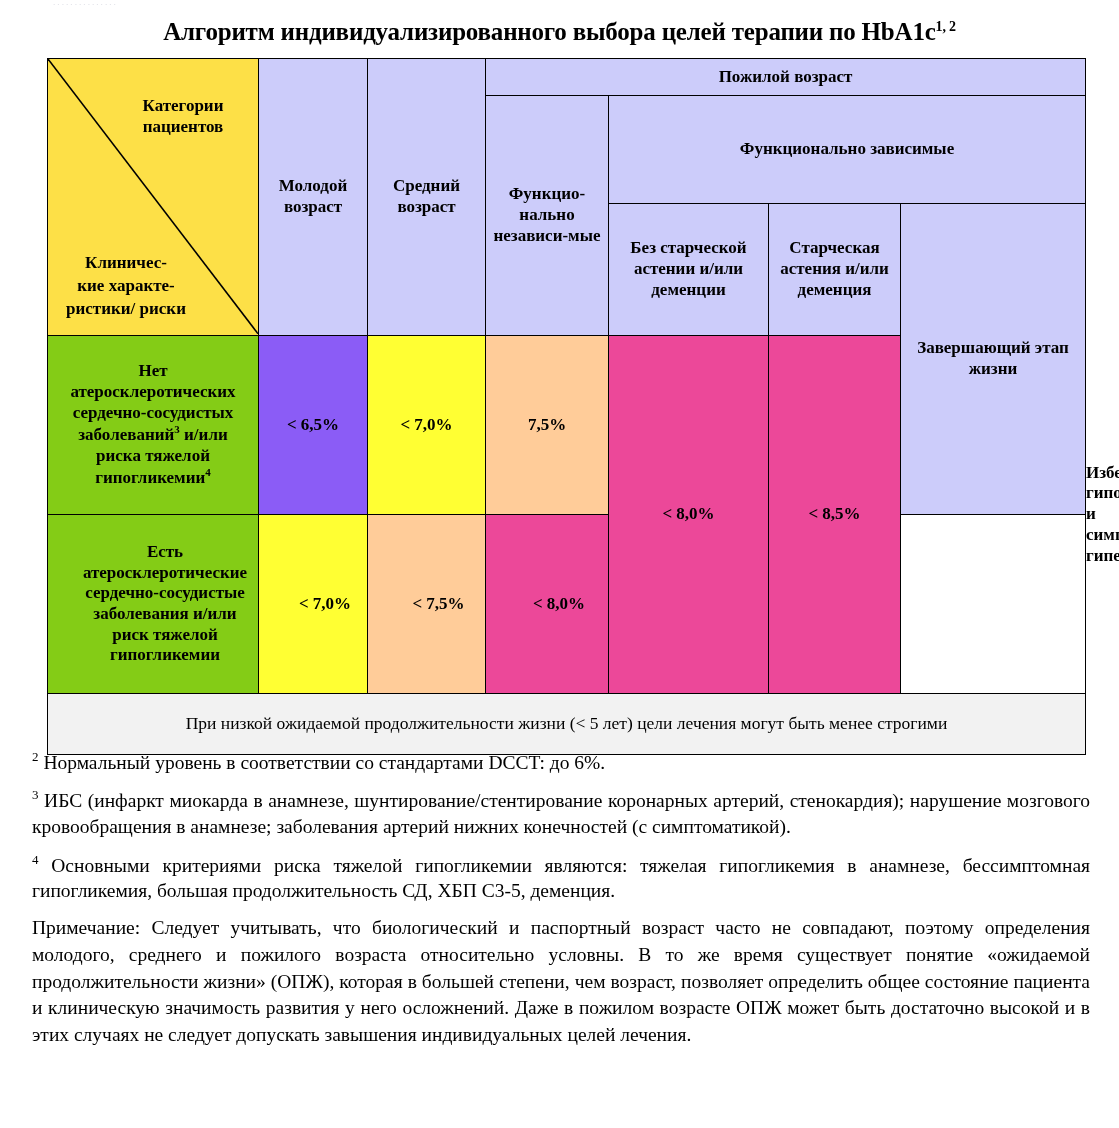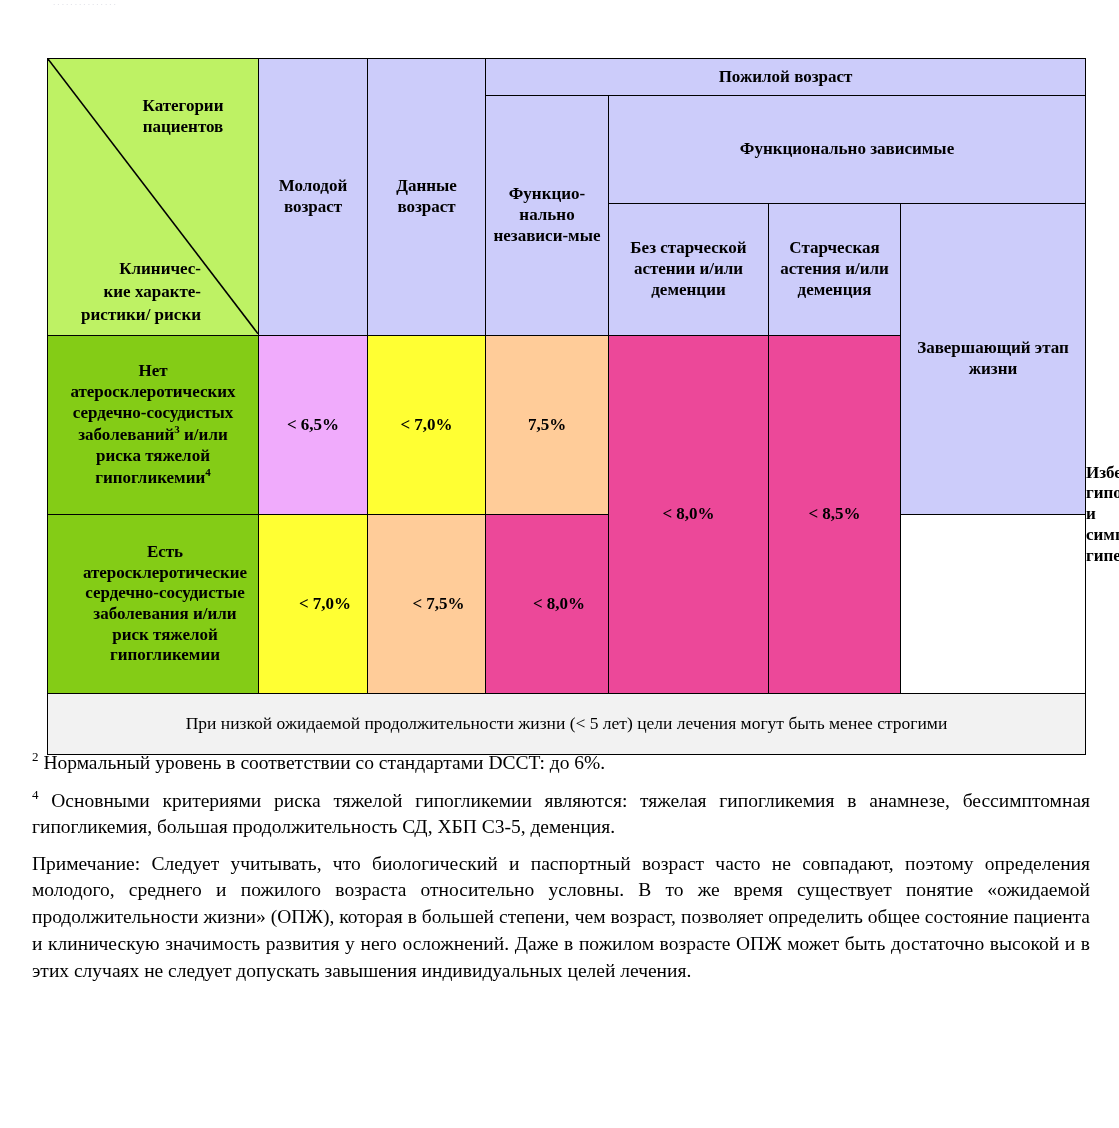--- a/index.html
+++ b/index.html
@@ -70,21 +70,21 @@
     font-size: 17px;
     font-weight: bold;
     line-height: 1.22;
   }
 
   
   .hdr {
     background: #ccccfa;
   }
   .hdr-corner {
-    background: #bef264;
+    background: #fde047;
     position: relative;
     height: 276px;
   }
   .corner-diag {
     position: absolute;
     inset: 0;
     pointer-events: none;
   }
   .corner-top {
     position: absolute;
@@ -92,23 +92,23 @@
     top: 36px;
     width: 138px;
     text-align: center;
     font-size: 17px;
     font-weight: bold;
     line-height: 1.25;
   }
   .corner-bottom {
     position: absolute;
     left: 3px;
-    bottom: 8px;
+    bottom: 14px;
     width: 150px;
-    text-align: right;
+    text-align: center;
     font-size: 17px;
     font-weight: bold;
     line-height: 1.35;
   }
 
   
   .row-label {
     background: #84cc16;
     font-size: 15.5px;
     font-weight: bold;
@@ -122,21 +122,21 @@
     font-size: 21px;
     font-weight: normal;
   }
   .val-text {
     font-size: 19px;
     font-weight: normal;
     line-height: 1.4;
     padding: 0 6px;
   }
 
-  .c-lightyellow { background: #f0abfc; }
+  .c-lightyellow { background: #8b5cf6; }
   .c-yellow      { background: #ffff33; }
   .c-lightorange { background: #ffcc99; }
   .c-medorange   { background: #ec4899; }
   .c-darkorange  { background: #ef9a4d; }
 
   .r1 td { height: 178px; }
   .r2 td { height: 178px; padding-left: 24px; }
 
   
   .table-note td {
@@ -174,20 +174,23 @@
     font-family: Liberation Serif, serif;
   }
 </style>
 </head>
 <body>
 
 <div class="page">
 
   <div class="top-artifact">···············</div>
 
+  <div class="doc-title">
+    <span>Алгоритм индивидуализированного выбора целей терапии по HbA1c</span><sup>1, 2</sup>
+  </div>
 
   <table class="algo-table">
     <colgroup>
       <col style="width:211px">
       <col style="width:109px">
       <col style="width:118px">
       <col style="width:123px">
       <col style="width:160px">
       <col style="width:132px">
       <col style="width:185px">
@@ -200,21 +203,21 @@
             <line x1="0" y1="0" x2="211" y2="276" stroke="#000000" stroke-width="1.6"></line>
           </svg>
           <div class="corner-top">Категории пациентов</div>
           <div class="corner-bottom">
             <div>Клиничес-</div>
             <div>кие характе-</div>
             <div>ристики/ риски</div>
           </div>
         </td>
         <td class="hdr" rowspan="3">Молодой возраст</td>
-        <td class="hdr" rowspan="3">Данные возраст</td>
+        <td class="hdr" rowspan="3">Средний возраст</td>
         <td class="hdr band-row" colspan="4" style="height:36px;">Пожилой возраст</td>
       </tr>
 
       <tr>
         <td class="hdr" rowspan="2">Функцио-нально независи-мые</td>
         <td class="hdr sub-row" colspan="3" style="height:38px;">Функционально зависимые</td>
       </tr>
 
       <tr>
         <td class="hdr">Без старческой астении и/или деменции</td>
@@ -254,17 +257,18 @@
       </tr>
 
       <tr class="table-note">
         <td colspan="7">При низкой ожидаемой продолжительности жизни (&lt; 5 лет) цели лечения могут быть менее строгими</td>
       </tr>
     </tbody>
   </table>
 
   <div class="notes">
     <div class="note"><sup>2</sup> <span>Нормальный уровень в соответствии со стандартами DCCT: до 6%.</span></div>
+    <div class="note"><sup>3</sup> <span>ИБС (инфаркт миокарда в анамнезе, шунтирование/стентирование коронарных артерий, стенокардия); нарушение мозгового кровообращения в анамнезе; заболевания артерий нижних конечностей (с симптоматикой).</span></div>
     <div class="note"><sup>4</sup> <span>Основными критериями риска тяжелой гипогликемии являются: тяжелая гипогликемия в анамнезе, бессимптомная гипогликемия, большая продолжительность СД, ХБП С3-5, деменция.</span></div>
     <div class="note-last">Примечание: Следует учитывать, что биологический и паспортный возраст часто не совпадают, поэтому определения молодого, среднего и пожилого возраста относительно условны. В то же время существует понятие «ожидаемой продолжительности жизни» (ОПЖ), которая в большей степени, чем возраст, позволяет определить общее состояние пациента и клиническую значимость развития у него осложнений. Даже в пожилом возрасте ОПЖ может быть достаточно высокой и в этих случаях не следует допускать завышения индивидуальных целей лечения.</div>
   </div>
 
 </div>
 
 </body></html>

